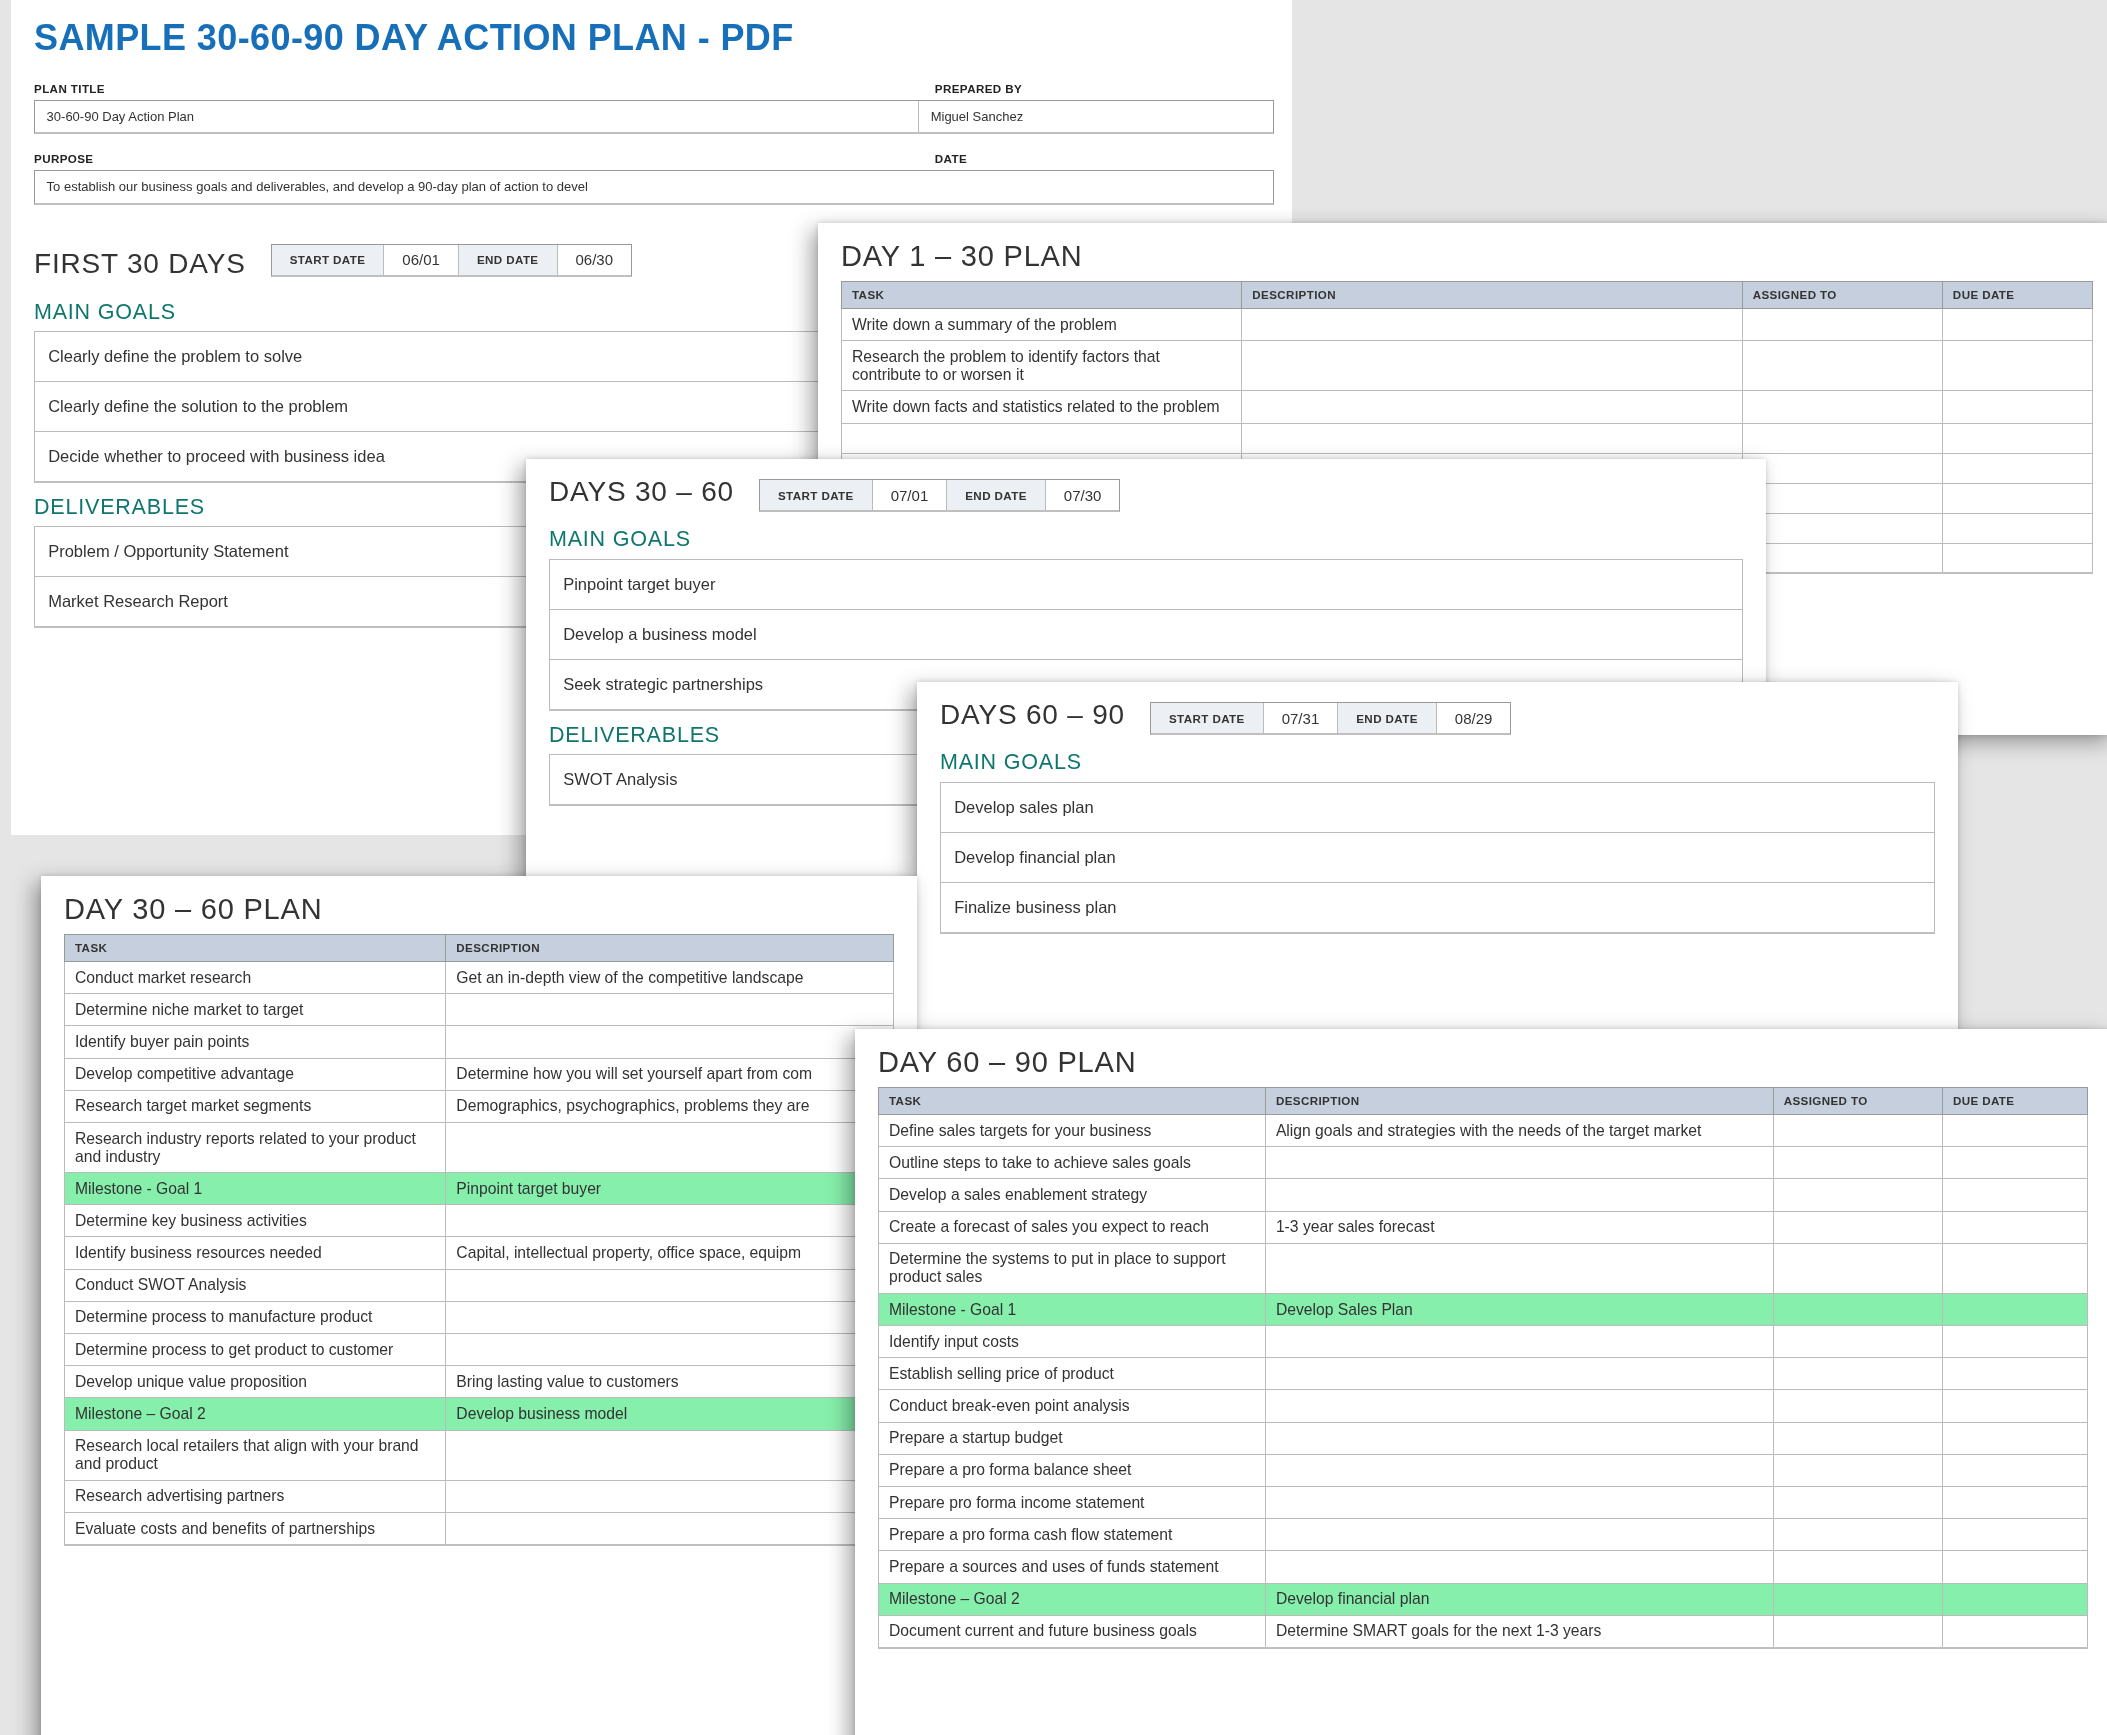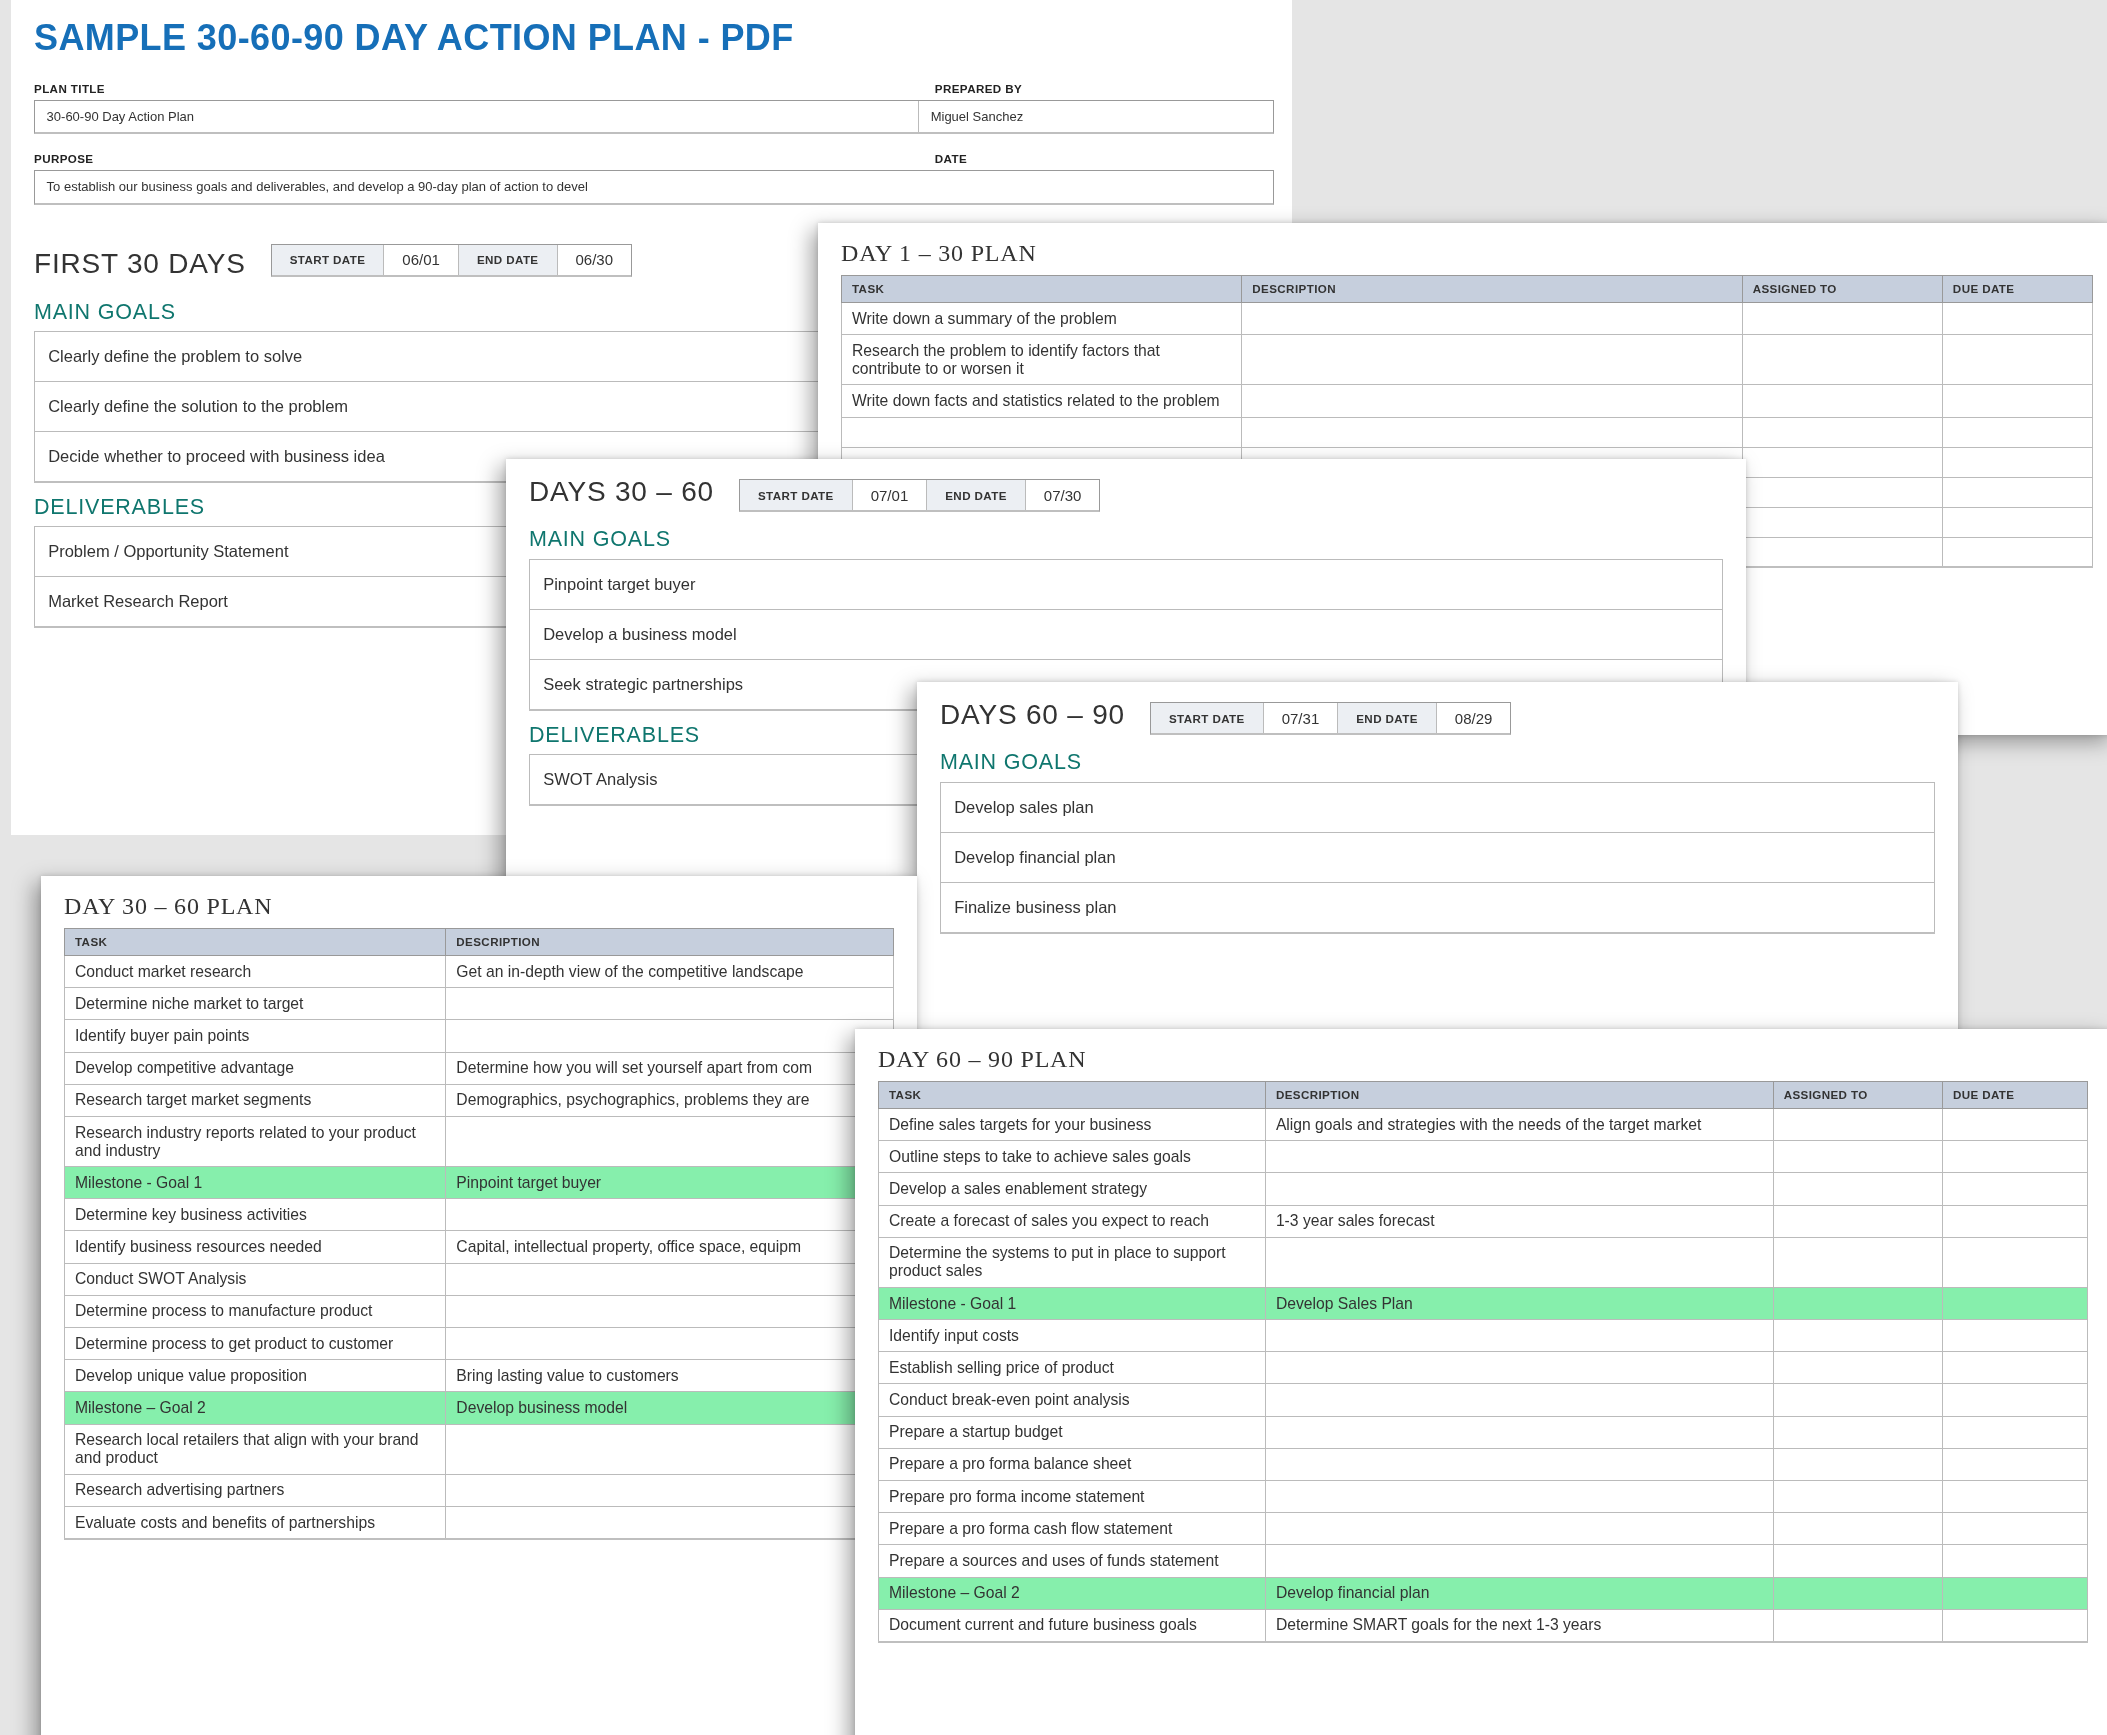--- a/index.html
+++ b/index.html
@@ -105,25 +105,24 @@
     border: 0.8px solid #999;
   }
   table.plan td {
     border: 0.8px solid #bbb;
     padding: 6.6px 10px;
     vertical-align: middle;
     height: 30px;
   }
   tr.milestone td { background: #86efac; }
   .plan-title {
-    font-size: 24px;
+    font-size: 29px;
     font-weight: 300;
     letter-spacing: 0.8px;
     margin-bottom: 8.3px;
-    font-family: Liberation Serif, serif;
   }
 </style>
 </head>
 <body>
 
 <div class="card" style="left:11px; top:0; width:1281px; height:835px; box-shadow:none;">
   <div class="doc-title">SAMPLE 30-60-90 DAY ACTION PLAN - PDF</div>
 
   <div class="label-row" style="width:1240px;">
     <div class="label-cell" style="flex:2.6;">
@@ -247,21 +246,21 @@
     <tr>
           <td></td>
           <td></td>
           <td></td>
           <td></td>
         </tr>
   </tbody>
     </table>
 </div>
 
-<div class="card" style="left:506px; top:459px; width:1240px; height:446px;">
+<div class="card" style="left:526px; top:459px; width:1240px; height:446px;">
   <div class="flex-head">
     <div class="section-title" style="margin-top:0;">DAYS 30 – 60</div>
     <div class="date-bar">
       <div class="date-lbl">START DATE</div>
       <div>07/01</div>
       <div class="date-lbl">END DATE</div>
       <div>07/30</div>
     </div>
   </div>
   <div class="sub-title">MAIN GOALS</div>

